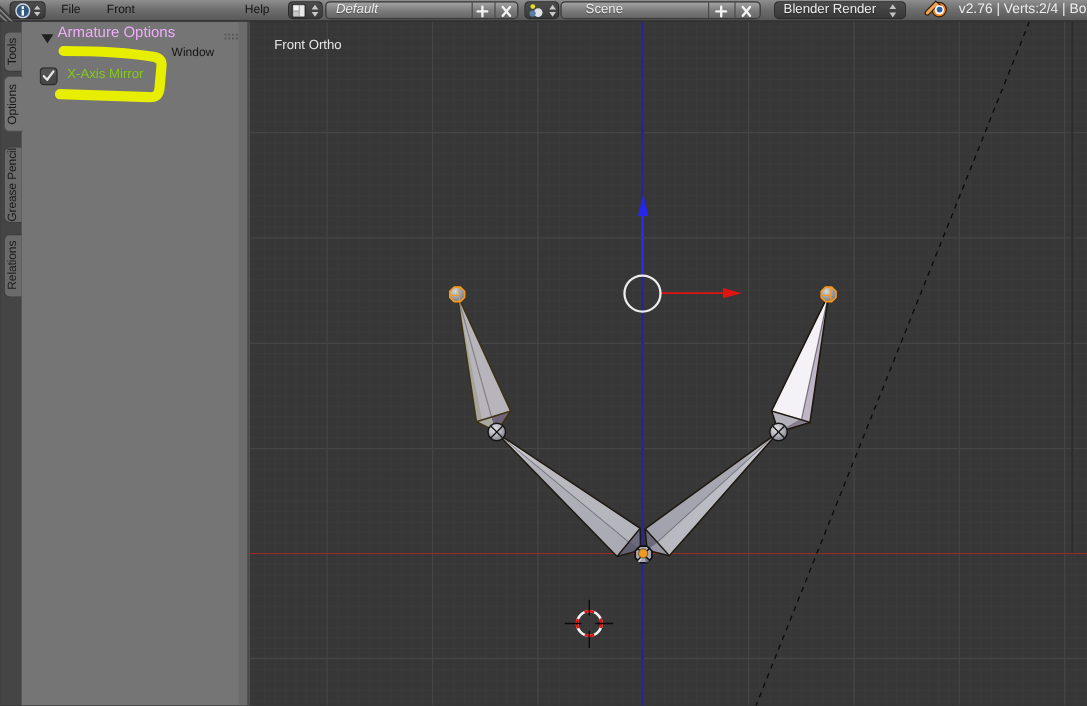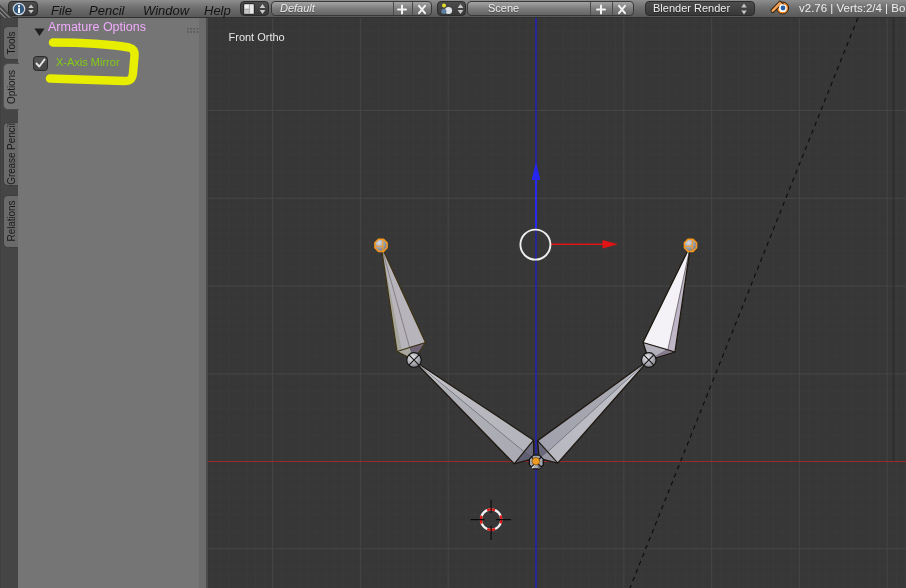--- a/index.html
+++ b/index.html
@@ -1,21 +1,21 @@
 <!DOCTYPE html>
 <html><head>
 <meta charset="utf-8">
 <style>
   html,body{margin:0;padding:0;background:#373737;}
   #root{position:relative;width:906px;height:588px;overflow:hidden;font-family:"Liberation Sans",sans-serif;will-change:transform;}
   #vp{position:absolute;left:0;top:0;}
   
   #topbar{position:absolute;left:0;top:0;width:906px;height:18px;
     background:linear-gradient(#8e8e8e,#6f6f6f 45%,#585858);border-bottom:1px solid #313131;box-sizing:border-box;}
-  .menu{position:absolute;top:2.5px;font-size:13px;color:#141414;font-style:italic;}
+  .menu{position:absolute;top:2.5px;font-size:10px;color:#141414;}
   .dbtn{position:absolute;top:1px;height:15px;background:linear-gradient(#4c4c4c,#383838);
     border:1px solid #2c2c2c;border-radius:4px;box-sizing:border-box;}
   .fgrp{position:absolute;top:1px;height:15px;background:linear-gradient(#a4a4a4,#7d7d7d 50%,#646464);
     border:1px solid #383838;border-radius:4px;box-sizing:border-box;}
   .ftxt{position:absolute;top:1.5px;font-size:11px;color:#ededed;text-shadow:0 1px 1px rgba(0,0,0,.4);}
   .wtxt{position:absolute;top:2px;font-size:11.5px;color:#ededed;}
   
   #tabstrip{position:absolute;left:0;top:18px;width:18px;height:570px;background:#454545;}
   #tabedge{position:absolute;left:0;top:18px;width:1px;height:570px;background:#404040;}
   #panel{position:absolute;left:18px;top:18px;width:190px;height:570px;background:#757575;}
@@ -219,22 +219,22 @@
   <div class="dbtn" style="left:7.5px;width:30px;"></div>
   <svg style="position:absolute;left:12px;top:2px;" width="24" height="14">
     <circle cx="7" cy="7" r="5.7" fill="#33597e"></circle>
     <circle cx="7" cy="7" r="5.7" fill="none" stroke="#cfd8e2" stroke-width="1.2"></circle>
     <rect x="6" y="3.2" width="2" height="2.2" fill="#ffffff"></rect>
     <rect x="6" y="6.2" width="2" height="4.8" fill="#ffffff"></rect>
     <polygon points="19,2.5 16.3,6 21.7,6" fill="#c9c9c9"></polygon>
     <polygon points="19,11.5 16.3,8 21.7,8" fill="#c9c9c9"></polygon>
   </svg>
   <div class="menu" style="left:51px;">File</div>
-  <div class="menu" style="left:89px;">Pencil</div>
-  <div class="menu" style="left:143px;">Window</div>
+  <div class="menu" style="left:89px;">Front</div>
+  <div class="menu" style="left:143px;margin-top:36px;">Window</div>
   <div class="menu" style="left:204px;">Help</div>
   <div class="dbtn" style="left:240px;width:29px;"></div>
   <svg style="position:absolute;left:243px;top:3px;" width="25" height="12">
     <rect x="0.5" y="0.5" width="11" height="11" rx="1.5" fill="#9b9b9b" stroke="#2a2a2a"></rect>
     <rect x="1.5" y="1.5" width="4.4" height="4.2" fill="#f2f2f2"></rect>
     <rect x="1.5" y="6.6" width="4.4" height="3.9" fill="#c6c6c6"></rect>
     <rect x="6.8" y="1.5" width="3.7" height="9" fill="#e8e8e8"></rect>
     <polygon points="19.5,1 16.7,5 22.3,5" fill="#c9c9c9"></polygon>
     <polygon points="19.5,11 16.7,7 22.3,7" fill="#c9c9c9"></polygon>
   </svg>

